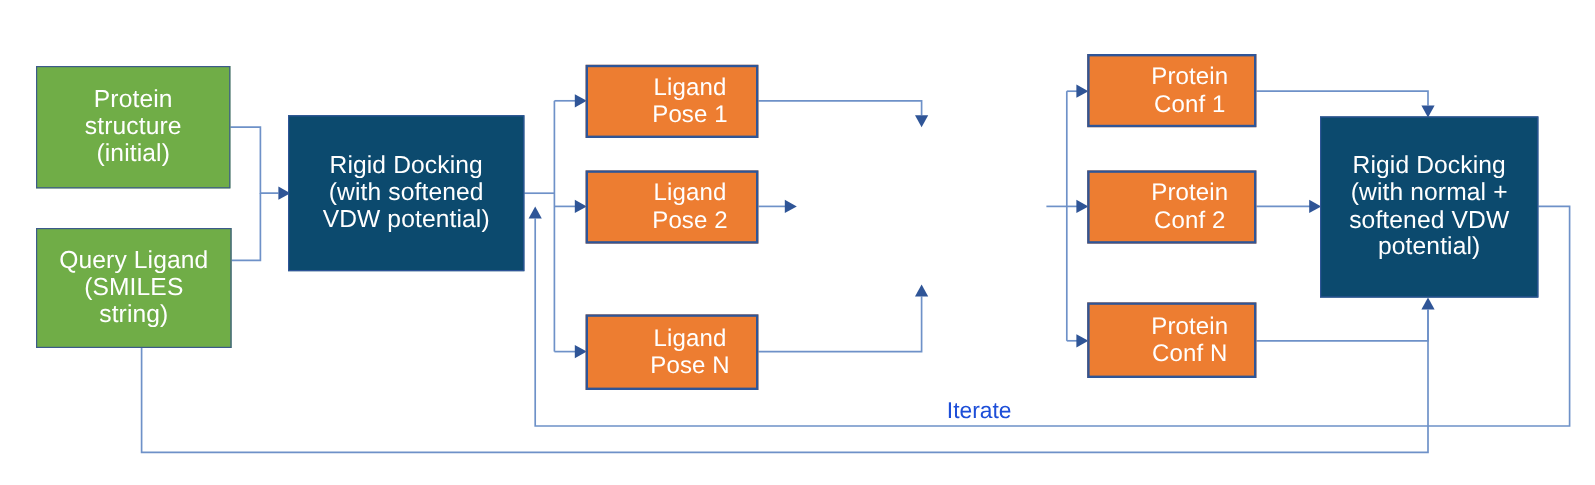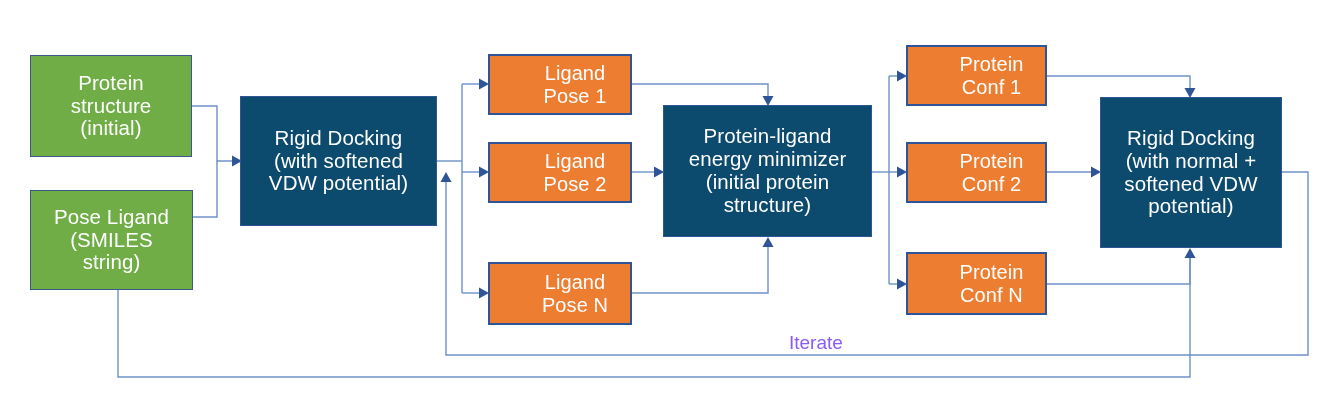--- a/index.html
+++ b/index.html
@@ -50,21 +50,21 @@
   }
   .wire{
     fill:none;
     stroke:#6E91C8;
     stroke-width:1.4px;
   }
   .arrowhead{fill:#2F5597;}
   .edge-label{
     position:absolute;
     font-size:19px;
-    color:#8b5cf6;
+    color:#1d4ed8;
     white-space:nowrap;
   }
 </style>
 </head>
 <body>
 
 <div id="canvas">
 
   <svg id="wires" viewBox="0 0 1329 404">
 
@@ -123,21 +123,21 @@
 
   </svg>
 
   <div class="node green" style="left:30px; top:55px; width:162px; height:102px;">
     <span class="nlabel">Protein
 structure
 (initial)</span>
   </div>
 
   <div class="node green" style="left:30px; top:190px; width:163px; height:100px;">
-    <span class="nlabel">Pose Ligand
+    <span class="nlabel">Query Ligand
 (SMILES
 string)</span>
   </div>
 
   <div class="node blue" style="left:240px; top:96px; width:197px; height:130px;">
     <span class="nlabel">Rigid Docking
 (with softened
 VDW potential)</span>
   </div>
 
@@ -149,26 +149,20 @@
   <div class="node orange" style="left:488px; top:142px; width:144px; height:61px;">
     <span class="nlabel">Ligand
 Pose 2</span>
   </div>
 
   <div class="node orange" style="left:488px; top:262px; width:144px; height:63px;">
     <span class="nlabel">Ligand
 Pose N</span>
   </div>
 
-  <div class="node blue" style="left:663px; top:105px; width:209px; height:132px;">
-    <span class="nlabel">Protein-ligand
-energy minimizer
-(initial protein
-structure)</span>
-  </div>
 
   <div class="node orange" style="left:906px; top:45px; width:141px; height:61px;">
     <span class="nlabel">Protein
 Conf 1</span>
   </div>
 
   <div class="node orange" style="left:906px; top:142px; width:141px; height:61px;">
     <span class="nlabel">Protein
 Conf 2</span>
   </div>

